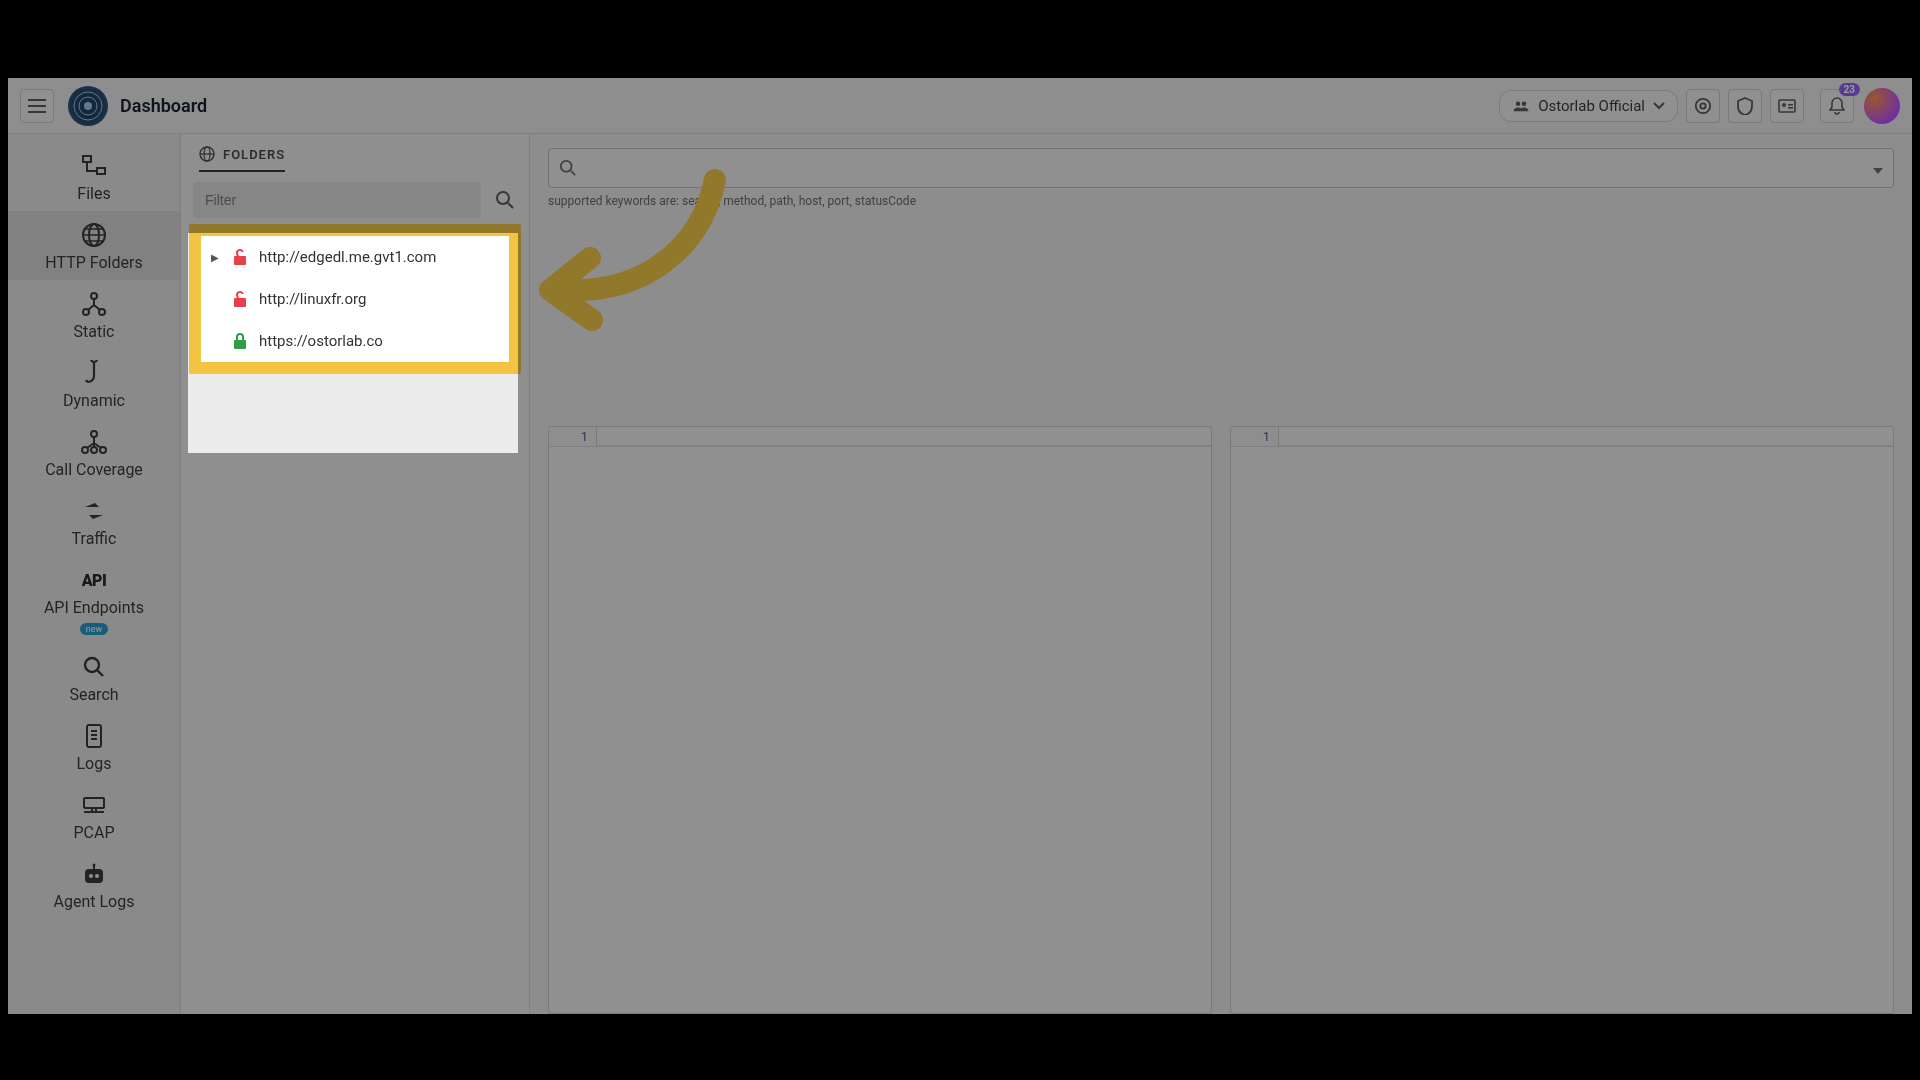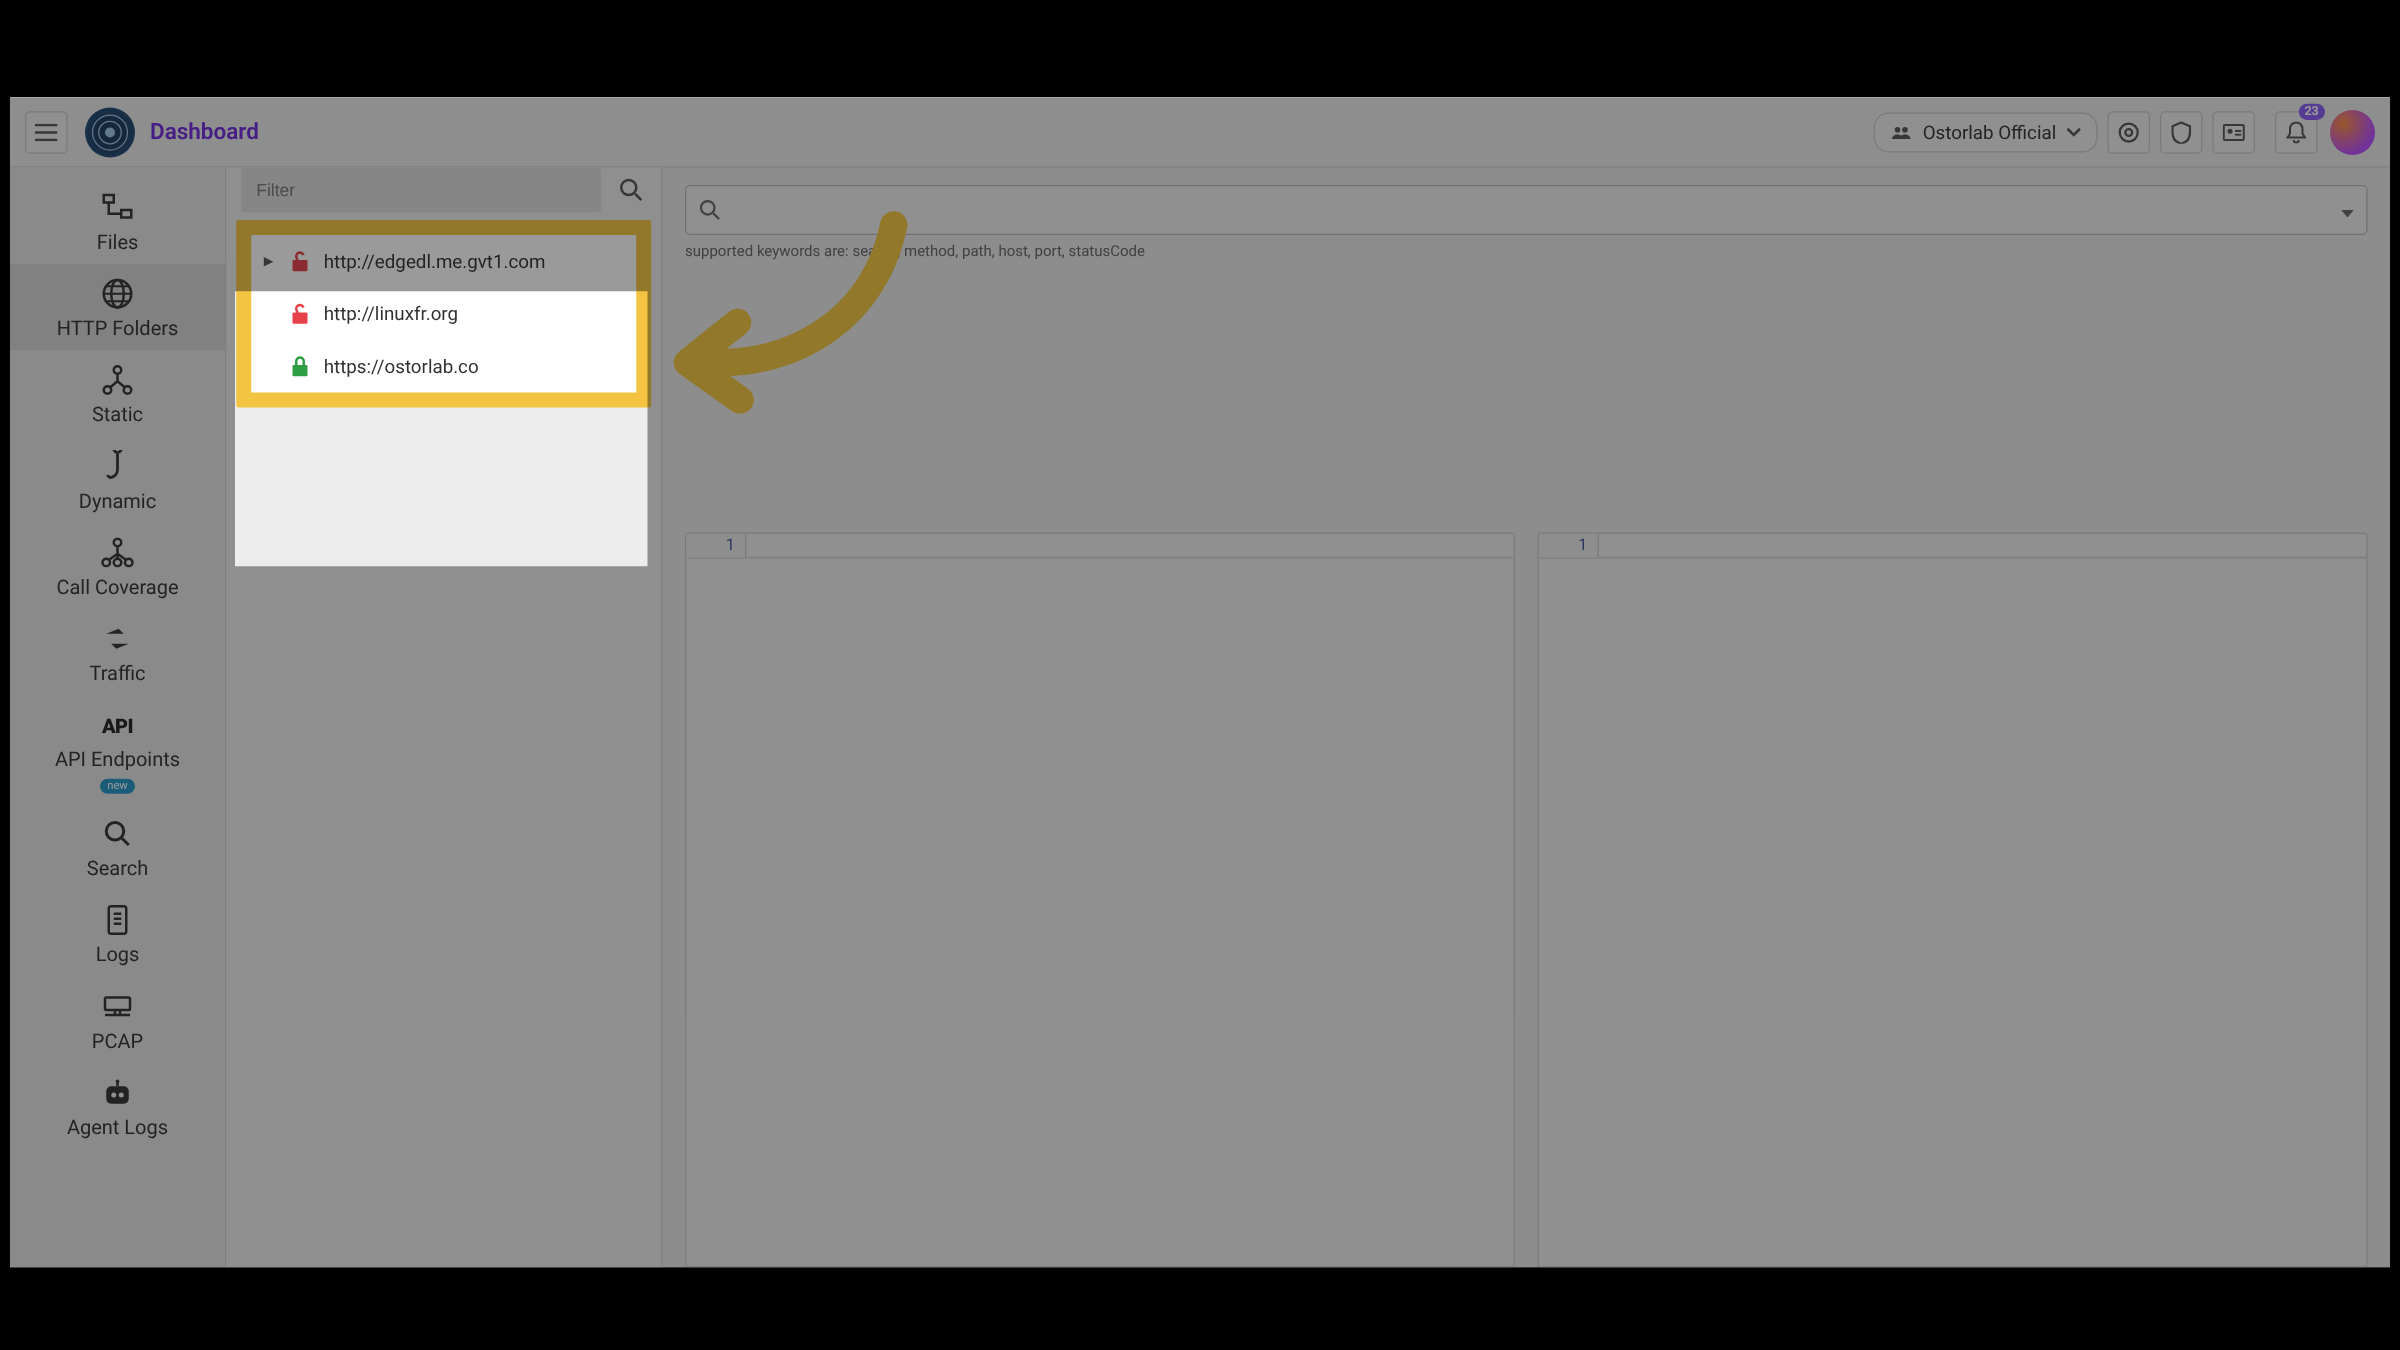--- a/index.html
+++ b/index.html
@@ -6,21 +6,21 @@
   html, body { width: 1920px; height: 1080px; font-family: -apple-system, BlinkMacSystemFont, "Segoe UI", Roboto, sans-serif; background: #000; overflow: hidden; }
   .black-bar-top { width: 100%; height: 78px; background: #000; }
   .black-bar-bottom { position: absolute; bottom: 0; width: 100%; height: 66px; background: #000; }
   .app-frame { position: absolute; top: 78px; left: 8px; right: 8px; bottom: 66px; background: #e8e8e8; display: flex; flex-direction: column; }
   
   
   .header { height: 56px; display: flex; align-items: center; padding: 0 12px; border-bottom: 1px solid #d0d0d0; background: #eaeaea; }
   .menu-btn { width: 34px; height: 34px; border: 1px solid #c8c8c8; border-radius: 4px; display: flex; align-items: center; justify-content: center; background: #eee; }
   .logo-circle { width: 40px; height: 40px; border-radius: 50%; background: radial-gradient(circle, #1a3a5c 40%, #2a5a8c 100%); margin-left: 14px; display:flex;align-items:center;justify-content:center; }
   .logo-circle svg { width: 32px; height: 32px; }
-  .header-title { margin-left: 12px; font-size: 18px; font-weight: 600; color: #6d28d9; }
+  .header-title { margin-left: 12px; font-size: 18px; font-weight: 600; color: #0f172a; }
   .header-spacer { flex: 1; }
   .org-dropdown { display: flex; align-items: center; gap: 8px; border: 1px solid #c8c8c8; border-radius: 12px; padding: 6px 12px; background: #eee; font-size: 15px; color: #333; }
   .header-icon-btn { width: 34px; height: 34px; border: 1px solid #c8c8c8; border-radius: 4px; display: flex; align-items: center; justify-content: center; margin-left: 8px; background: #eee; }
   .notif-wrap { position: relative; margin-left: 8px; }
   .notif-badge { position: absolute; top: -6px; right: -6px; background: #8b5cf6; color: #fff; font-size: 10px; font-weight: bold; border-radius: 10px; padding: 1px 5px; }
   .avatar { width: 36px; height: 36px; border-radius: 50%; margin-left: 10px; background: radial-gradient(circle at 30% 30%, #ff8c42, #b84cff 70%); }
   
   
   .body { flex: 1; display: flex; overflow: hidden; }
   
@@ -228,20 +228,30 @@
               <circle cx="16" cy="13" r="2" fill="#eee"></circle>
               <path d="M13 2v4" stroke="#333" stroke-width="2"></path>
               <circle cx="13" cy="2" r="1.5" fill="#333"></circle>
             </svg>
           </div>
         <div class="nav-label">Agent Logs</div>
       </div>
     </div>
 
     <div class="folders-panel">
+      <div class="folders-tab">
+        <div class="folders-tab-inner">
+          <svg width="16" height="16" viewBox="0 0 16 16">
+              <circle cx="8" cy="8" r="7" fill="none" stroke="#444" stroke-width="1.4"></circle>
+              <ellipse cx="8" cy="8" rx="3" ry="7" fill="none" stroke="#444" stroke-width="1.2"></ellipse>
+              <path d="M1 8h14" stroke="#444" stroke-width="1.2"></path>
+            </svg>
+          <span>FOLDERS</span>
+        </div>
+      </div>
       <div class="filter-row">
         <input class="filter-input" placeholder="Filter" style="">
         <div class="filter-search-btn">
           <svg width="20" height="20" viewBox="0 0 20 20">
               <circle cx="8" cy="8" r="6" fill="none" stroke="#555" stroke-width="2"></circle>
               <path d="M13 13l5 5" stroke="#555" stroke-width="2"></path>
             </svg>
         </div>
       </div>
       <div class="folder-highlight">

